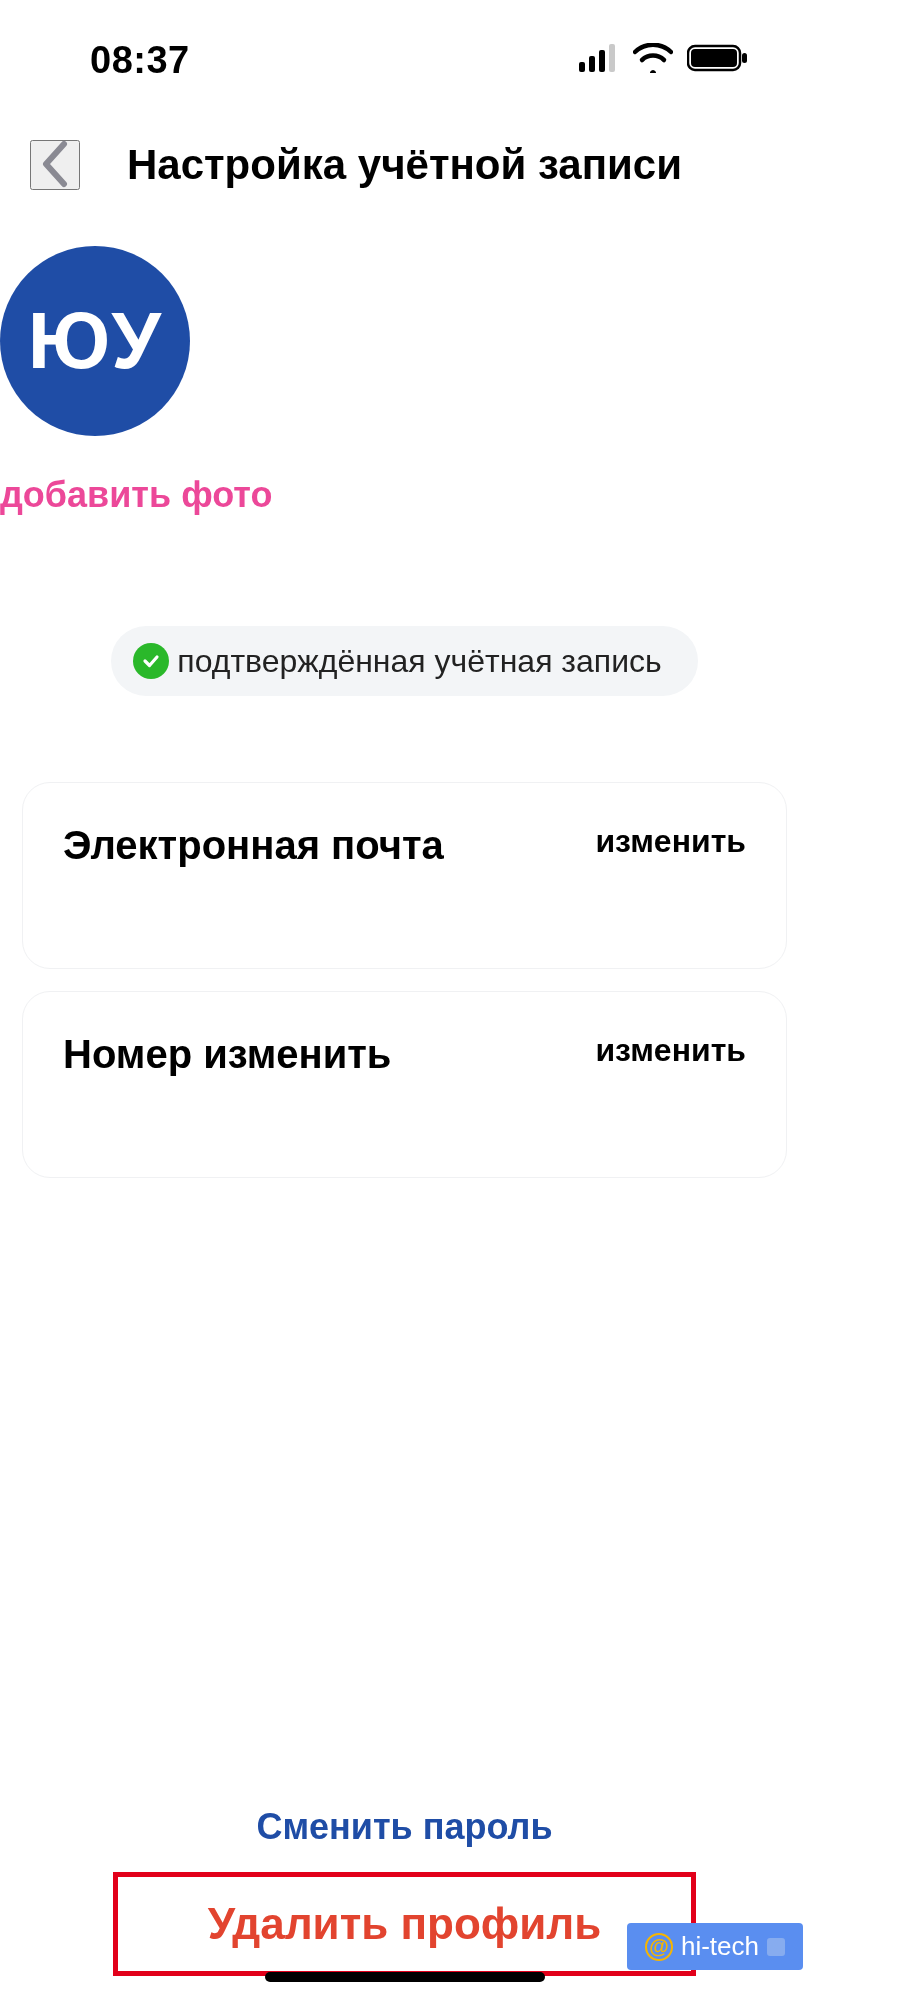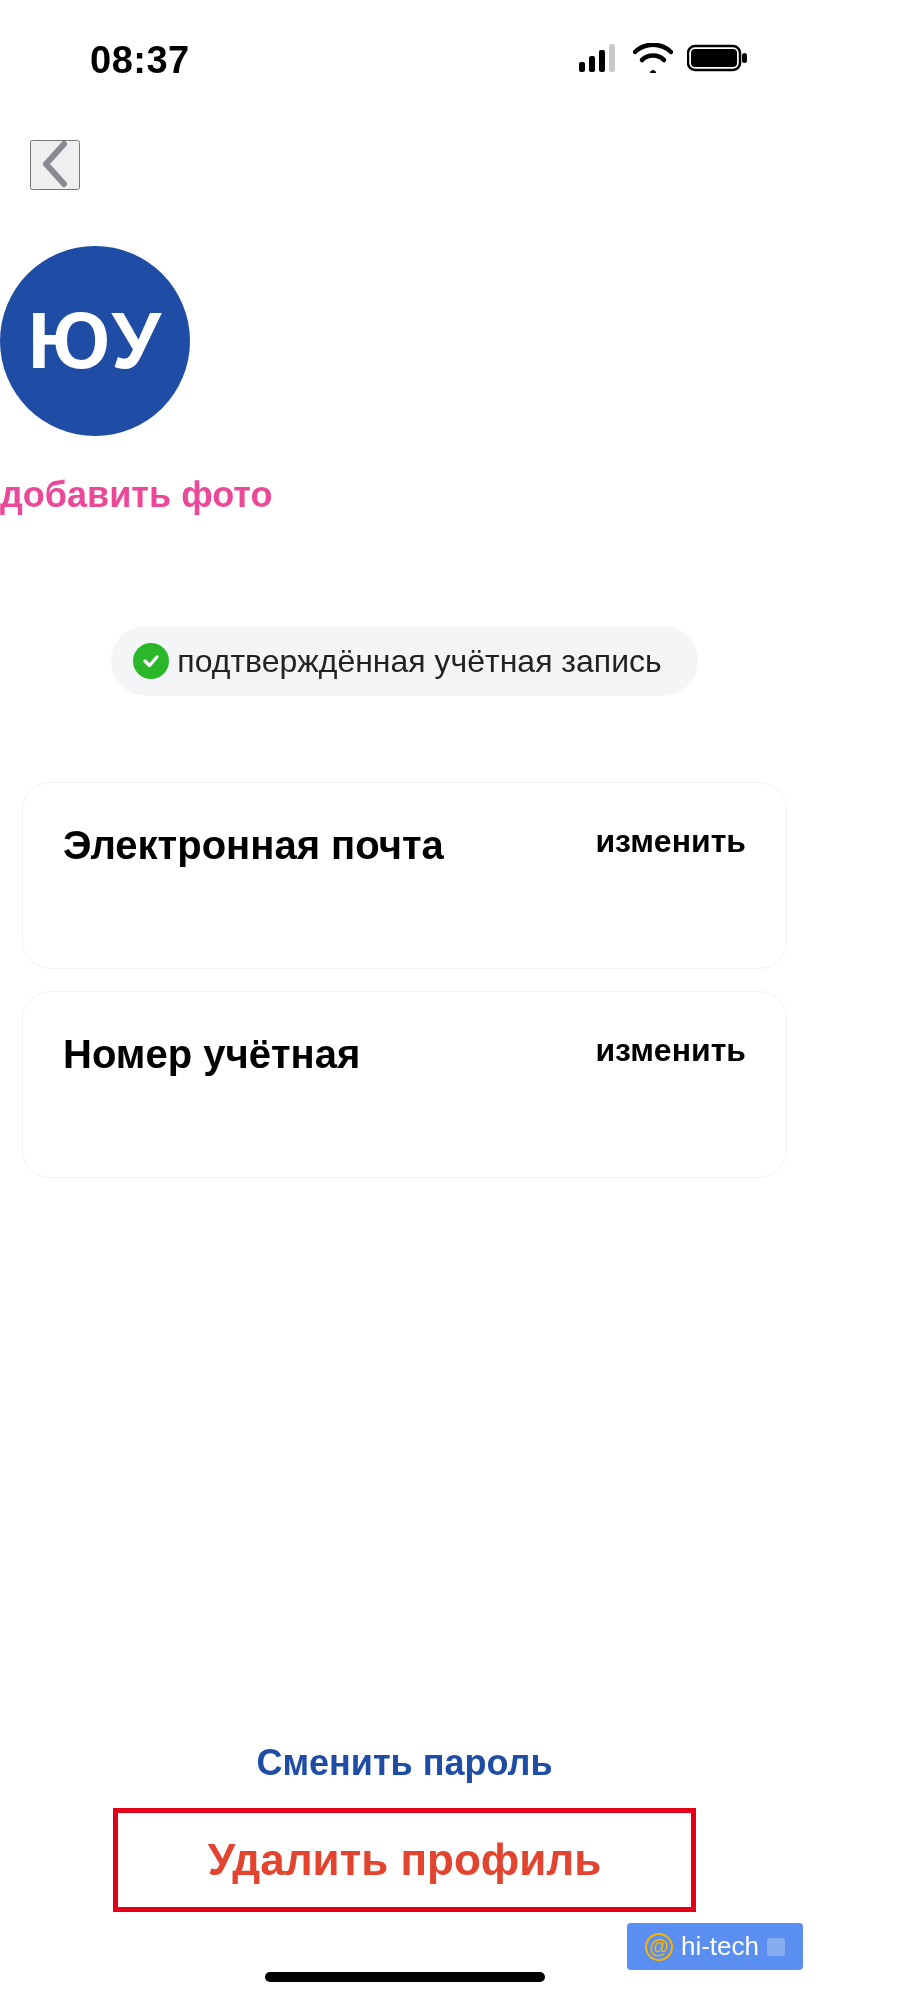--- a/index.html
+++ b/index.html
@@ -28,21 +28,21 @@
   .check-circle { width: 36px; height: 36px; border-radius: 50%; background: #2ab82a; display:flex; align-items:center; justify-content:center; }
 
   
   .cards { margin-top: 70px; padding: 16px 22px; display: flex; flex-direction: column; gap: 22px; }
   .card { background: #fff; border: 1px solid #f0f1f3; border-radius: 28px; padding: 40px 40px 100px 40px; display:flex; align-items:flex-start; justify-content:space-between; }
   .card-title { font-size: 40px; font-weight: 700; }
   .card-action { color: #000000; font-size: 32px; font-weight: 600; background:none; border:none; }
 
   
   .spacer { flex: 1; }
-  .bottom { padding-bottom: 88px; display:flex; flex-direction:column; align-items:center; gap: 24px; }
+  .bottom { padding-bottom: 24px; display:flex; flex-direction:column; align-items:center; gap: 24px; }
   .change-pass { color: #1f4da6; font-size: 36px; font-weight: 600; background:none; border:none; }
   .delete-wrap { border: 5px solid #e2001a; padding: 22px 90px; }
   .delete-btn { color: #e2442f; font-size: 44px; font-weight: 600; background:none; border:none; }
 
   .home-indicator { position:absolute; bottom: 18px; left:50%; transform: translateX(-50%); width: 280px; height: 10px; border-radius: 10px; background:#000; }
 
   
   .watermark { position:absolute; right: 6px; bottom: 30px; background: #5a8ef0; color:#fff; font-size: 26px; padding: 8px 18px; border-radius: 4px; display:flex; align-items:center; gap:8px; }
   .at-badge { width:28px; height:28px; border:2px solid #f7b500; border-radius:50%; display:flex; align-items:center; justify-content:center; color:#f7b500; font-size:20px; font-weight:700; }
   .wm-square { width:18px; height:18px; background:#87acef; border-radius:3px; }
@@ -80,20 +80,21 @@
   </div>
 
   <div class="nav">
     <button class="back">
       <span>
         <svg width="30" height="48" viewBox="0 0 30 48">
           <polyline points="24,4 6,24 24,44" fill="none" stroke="#8a8a93" stroke-width="6" stroke-linecap="round" stroke-linejoin="round"></polyline>
         </svg>
       </span>
     </button>
+    <div class="nav-title">Настройка учётной записи</div>
   </div>
 
   <div class="avatar-block">
     <div class="avatar">
       <div class="avatar-initials">ЮУ</div>
     </div>
     <button class="add-photo">добавить фото</button>
   </div>
 
   <div class="verified-pill">
@@ -104,21 +105,21 @@
     </span>
     <span class="label">подтверждённая учётная запись</span>
   </div>
 
   <div class="cards">
     <div class="card">
       <div class="card-title">Электронная почта</div>
       <button class="card-action">изменить</button>
     </div>
     <div class="card">
-      <div class="card-title">Номер учётная</div>
+      <div class="card-title">Номер изменить</div>
       <button class="card-action">изменить</button>
     </div>
   </div>
 
   <div class="spacer"></div>
 
   <div class="bottom">
     <button class="change-pass">Сменить пароль</button>
     <div class="delete-wrap">
       <button class="delete-btn">Удалить профиль</button>

